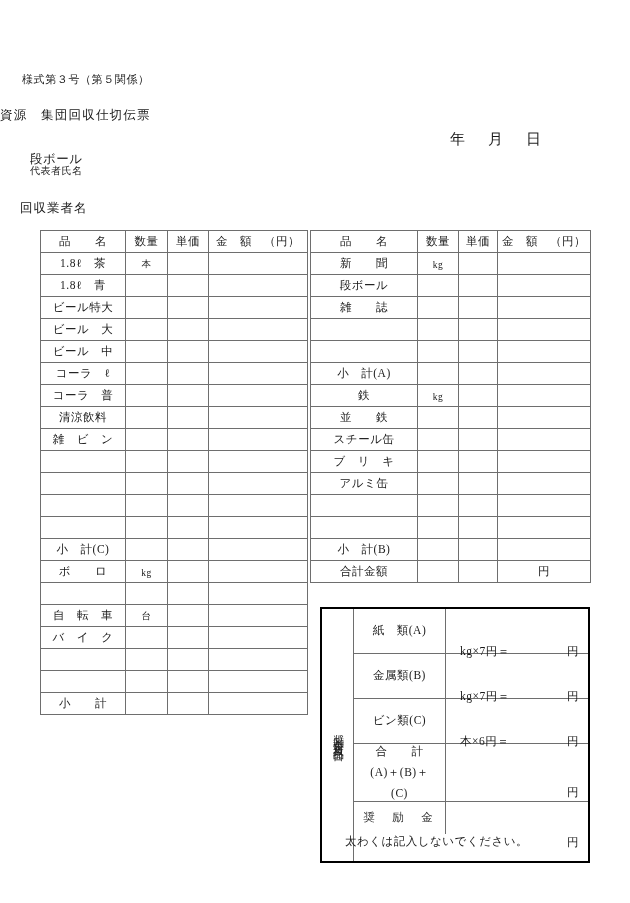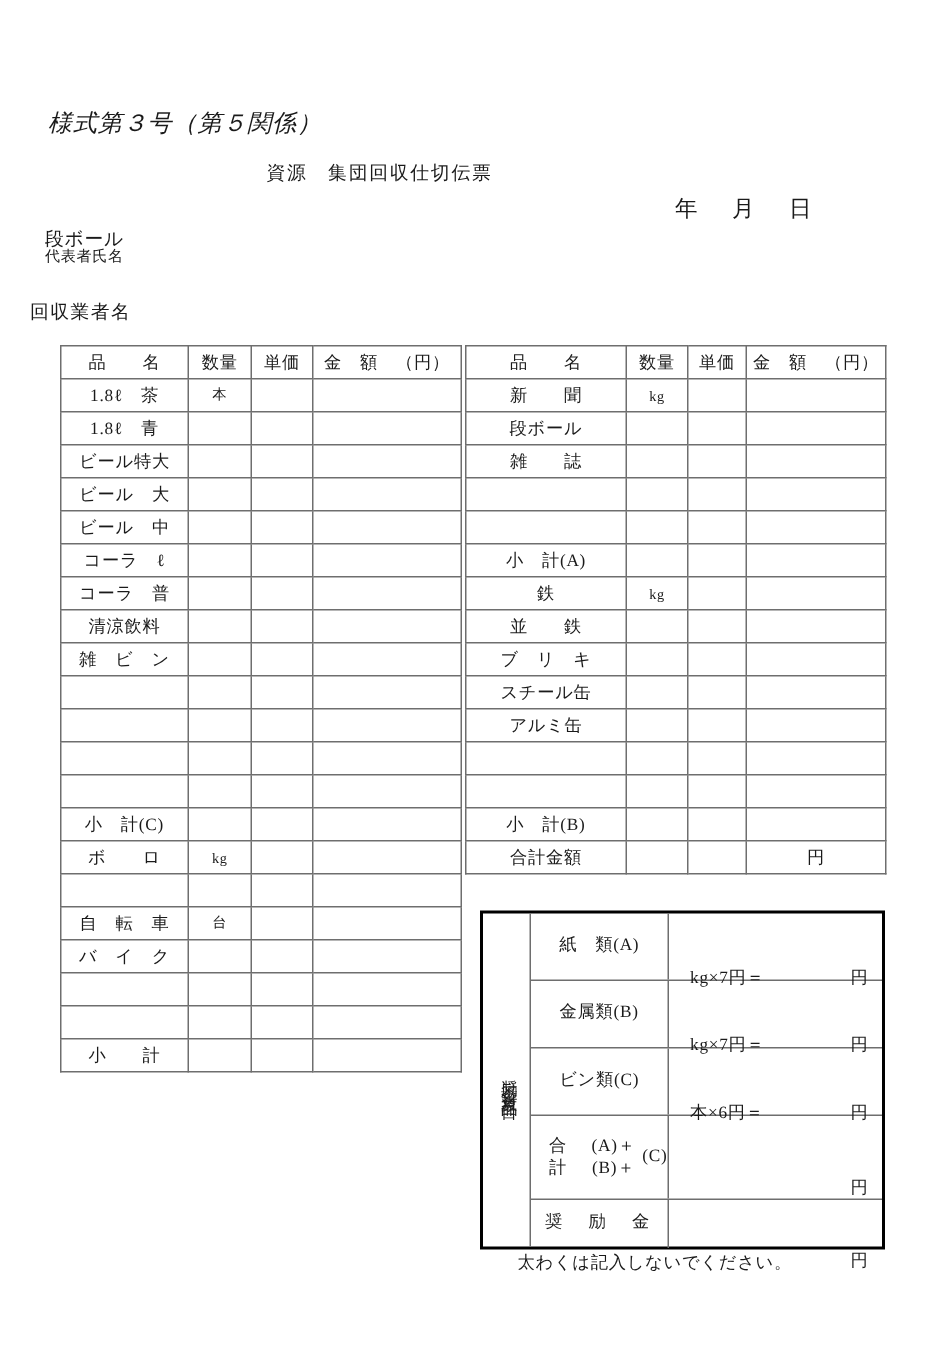--- a/index.html
+++ b/index.html
@@ -17,31 +17,30 @@
   }
   .page {
     position: absolute;
     left: 0; top: 0;
     width: 630px; height: 903px;
   }
 
   
   .form-no {
     position: absolute;
-    left: 32px; top: 72px;
-    font-size: 16px;
+    left: 22px; top: 72px;
+    font-size: 11px;
     letter-spacing: 0.6px;
     white-space: nowrap;
-    font-style: italic;
   }
   .doc-title {
     position: absolute;
     left: 0; top: 107px;
     width: 506px;
-    text-align: center;
+    text-align: left;
     font-size: 12.5px;
     letter-spacing: 1.2px;
     white-space: nowrap;
   }
   .date-line {
     position: absolute;
     left: 450px; top: 130px;
     font-size: 15px;
     white-space: nowrap;
   }
@@ -102,21 +101,21 @@
   .unit-mark { font-size: 9.5px; font-family: "Liberation Serif", serif; }
   .yen-right { text-align: right; padding-right: 7px; }
   .tall-row td { height: 36px; }
   .tall-row2 td { height: 41px; }
   .spacer-row td { height: 18px; }
 
   
   #incentive-box {
     position: absolute;
     left: 320px; top: 607px;
-    width: 270px; height: 226px;
+    width: 270px; height: 256px;
     border: 2px solid #000000;
     box-sizing: border-box;
     display: flex;
     font-size: 11.5px;
   }
   #incentive-label {
     width: 32px;
     border-right: 1px solid #6e6e6e;
     box-sizing: border-box;
     display: flex;
@@ -162,21 +161,21 @@
     justify-content: space-between;
     padding: 0 9px 0 14px;
     letter-spacing: 0.5px;
     margin-top: 40px;
   }
   .inc-val .formula { font-size: 11.5px; }
   .inc-val .yen { }
   .inc-r1, .inc-r2, .inc-r3 { height: 45px; }
   .inc-r4 { height: 58px; }
   .inc-r5 { height: 32px; }
-  .inc-r4 .inc-cat { flex-direction: row; line-height: 1.3; justify-content: space-between; }
+  .inc-r4 .inc-cat { flex-direction: column; line-height: 1.3; justify-content: space-between; }
   .inc-r4 .inc-val { justify-content: flex-end; }
   .inc-r5 .inc-val { justify-content: flex-end; }
   .inc-r5 .inc-cat { letter-spacing: 3px; }
 
   
   .footer-note {
     position: absolute;
     left: 345px; top: 834px;
     font-size: 11.5px;
     letter-spacing: 0.5px;
@@ -403,27 +402,27 @@
           <td class="c-unit"></td>
           <td class="c-amt"></td>
         </tr>
         <tr>
           <td class="c-name">並　　鉄</td>
           <td class="c-qty"></td>
           <td class="c-unit"></td>
           <td class="c-amt"></td>
         </tr>
         <tr>
+          <td class="c-name">スチール缶</td>
+          <td class="c-qty"></td>
+          <td class="c-unit"></td>
+          <td class="c-amt"></td>
+        </tr>
+        <tr>
           <td class="c-name">ブ　リ　キ</td>
-          <td class="c-qty"></td>
-          <td class="c-unit"></td>
-          <td class="c-amt"></td>
-        </tr>
-        <tr>
-          <td class="c-name">スチール缶</td>
           <td class="c-qty"></td>
           <td class="c-unit"></td>
           <td class="c-amt"></td>
         </tr>
         <tr>
           <td class="c-name">アルミ缶</td>
           <td class="c-qty"></td>
           <td class="c-unit"></td>
           <td class="c-amt"></td>
         </tr>

